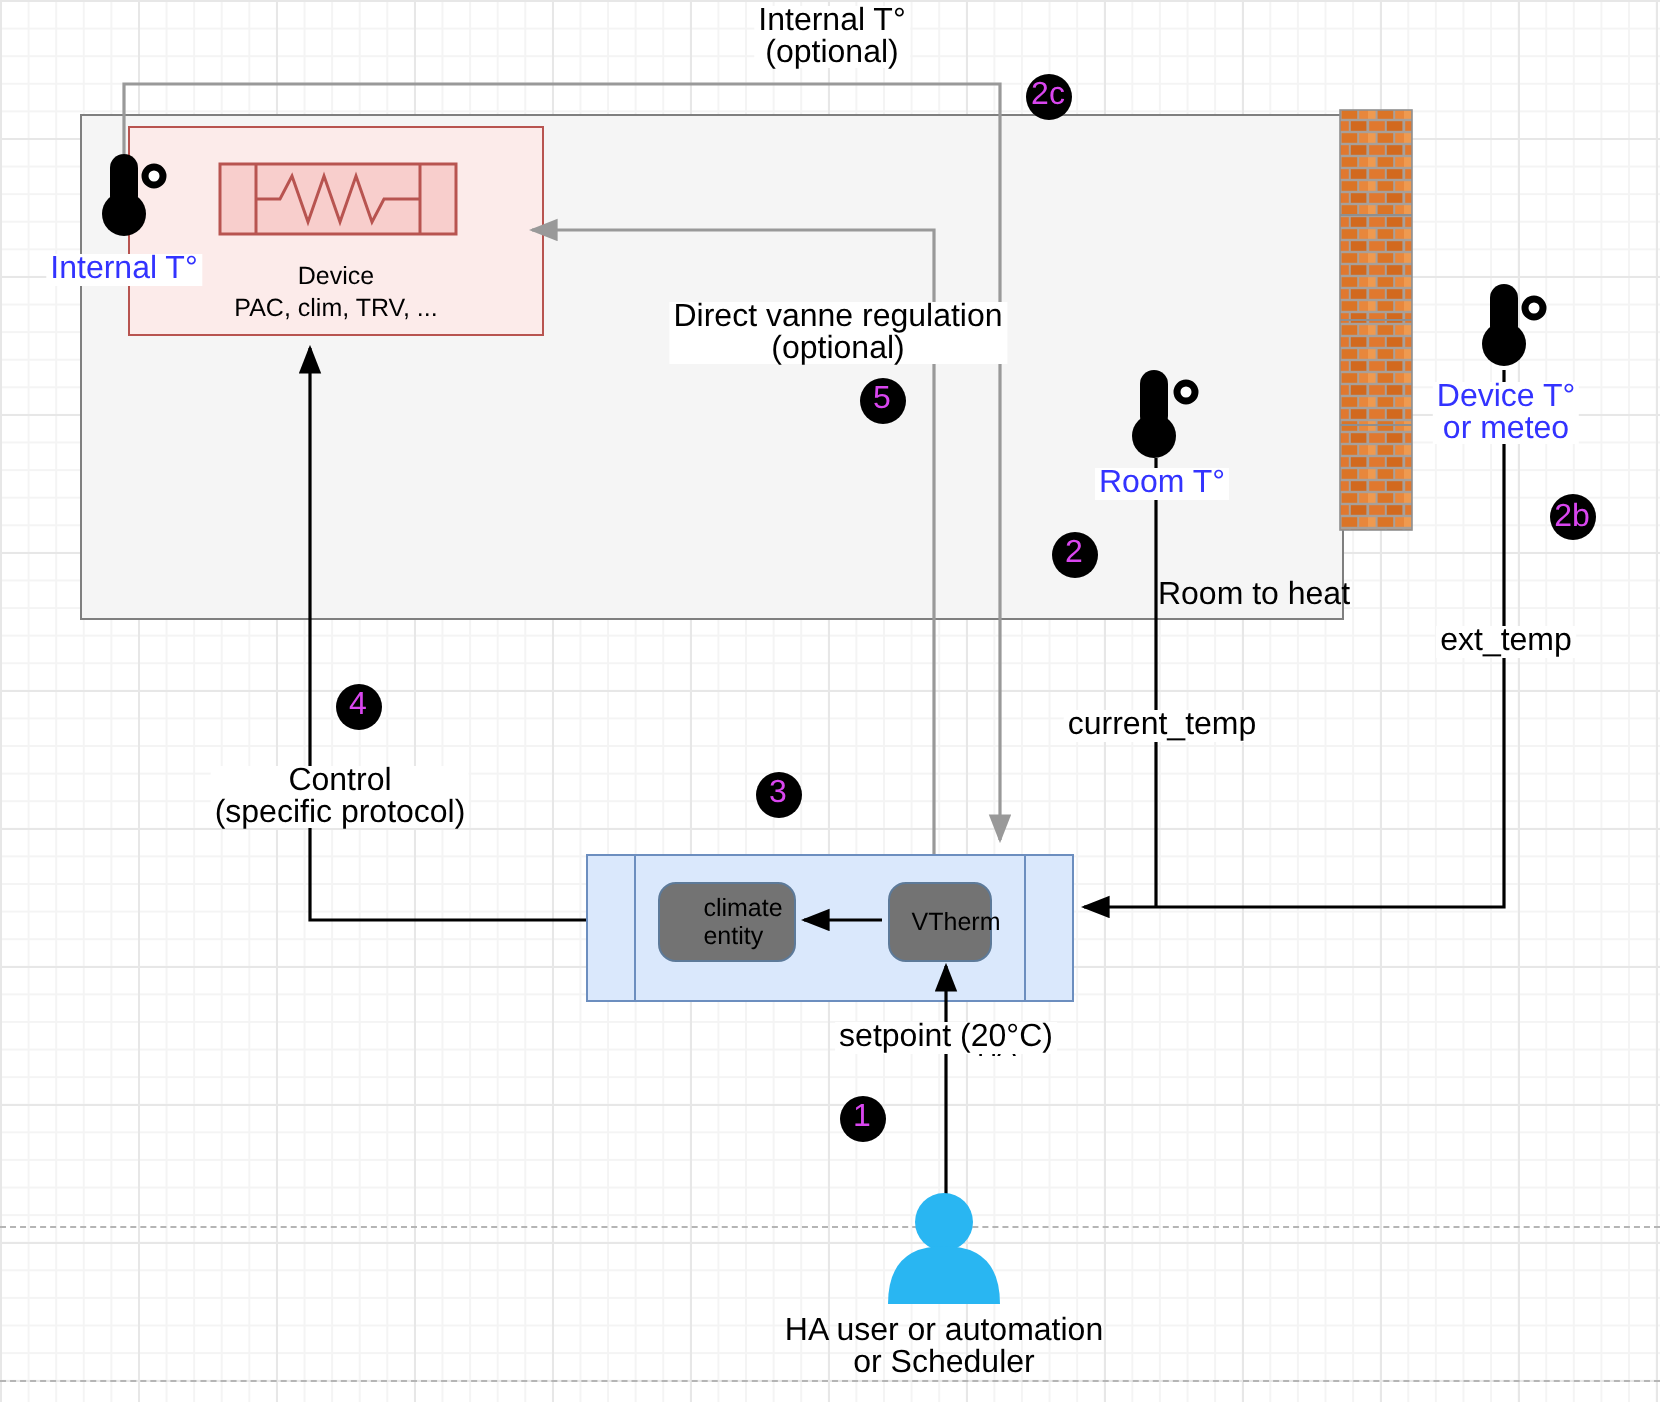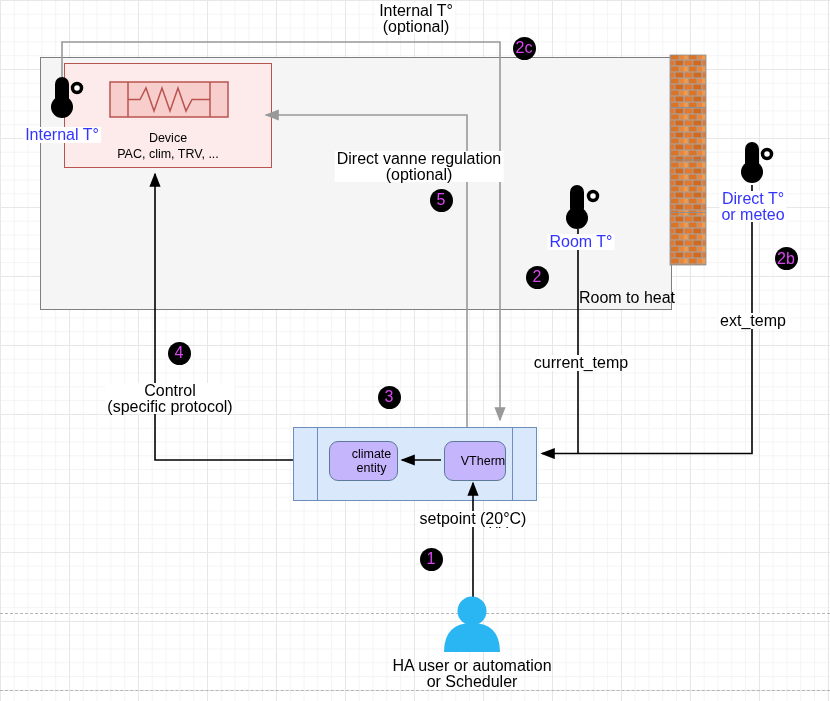--- a/index.html
+++ b/index.html
@@ -15,24 +15,24 @@
     background-size:69px 69px, 69px 69px, 13.8px 13.8px, 13.8px 13.8px;
   }
   .dashed{position:absolute;left:0;width:830px;border-top:1px dashed #b5b5b5;height:0;}
   .box{position:absolute;box-sizing:border-box;}
   .room{left:40px;top:57px;width:632px;height:253px;background:#f5f5f5;border:1px solid #7f7f7f;}
   .device{left:52px;top:63px;width:208px;height:105px;background:#fcebea;border:1.5px solid #b85450;margin-left:12px;}
   .device-text{position:absolute;left:0;right:0;top:66px;text-align:center;font-size:12.5px;line-height:16px;white-space:pre-line;}
   .ha{left:293px;top:427px;width:244px;height:74px;background:#dae8fc;border:1.5px solid #6c8ebf;}
   .ha-bar-l{position:absolute;left:23px;top:0;bottom:0;width:0;border-left:1.3px solid #6c8ebf;}
   .ha-bar-r{position:absolute;right:23px;top:0;bottom:0;width:0;border-right:1.3px solid #6c8ebf;}
-  .entity{position:absolute;box-sizing:border-box;background:#c4b5fd;border:1.4px solid #5d7a99;border-radius:9px;
-    display:flex;align-items:center;justify-content:center;text-align:center;font-size:12.5px;line-height:14px;white-space:pre-line;padding-left:16px;}
+  .entity{position:absolute;box-sizing:border-box;background:#737373;border:1.4px solid #5d7a99;border-radius:9px;
+    display:flex;align-items:center;justify-content:center;font-size:12.5px;line-height:14px;white-space:pre-line;padding-left:16px;}
   .climate{left:35px;top:13px;width:69px;height:40px;}
-  .vtherm{left:150px;top:13px;width:62px;height:40px;}
+  .vtherm{left:150px;top:13px;width:52px;height:40px;}
   .ha-tag{position:absolute;right:28px;top:51px;font-size:14px;margin-top:36px;}
   .lbl{position:absolute;transform:translateX(-50%);text-align:center;font-size:16px;line-height:15.5px;
     white-space:pre-line;background:#ffffff;padding:0 2px;}
   .lbl.plain{background:transparent;}
   .lbl.blue{color:#3333ff;}
   .badge{position:absolute;width:23px;height:23px;border-radius:50%;background:#000;color:#d946ef;
     font-size:16px;font-weight:normal;display:flex;align-items:center;justify-content:center;}
   svg.overlay{position:absolute;left:0;top:0;pointer-events:none;}
 </style>
 </head>
@@ -135,21 +135,21 @@
       <path d="M444,652 Q444,623 472,623 Q500,623 500,652 Z"></path>
     </g>
   </svg>
 
   <div class="lbl" style="left:416px;top:3px;">Internal T°
 (optional)</div>
   <div class="lbl blue" style="left:62px;top:127px;">Internal T°</div>
   <div class="lbl" style="left:419px;top:151px;">Direct vanne regulation
 (optional)</div>
   <div class="lbl blue" style="left:581px;top:234px;">Room T°</div>
-  <div class="lbl blue" style="left:753px;top:191px;">Direct T°
+  <div class="lbl blue" style="left:753px;top:191px;">Device T°
 or meteo</div>
   <div class="lbl plain" style="left:627px;top:290px;">Room to heat</div>
   <div class="lbl" style="left:753px;top:313px;">ext_temp</div>
   <div class="lbl" style="left:581px;top:355px;">current_temp</div>
   <div class="lbl" style="left:170px;top:383px;">Control
 (specific protocol)</div>
   <div class="lbl" style="left:473px;top:511px;">setpoint (20°C)</div>
   <div class="lbl plain" style="left:472px;top:658px;">HA user or automation
 or Scheduler</div>
 

